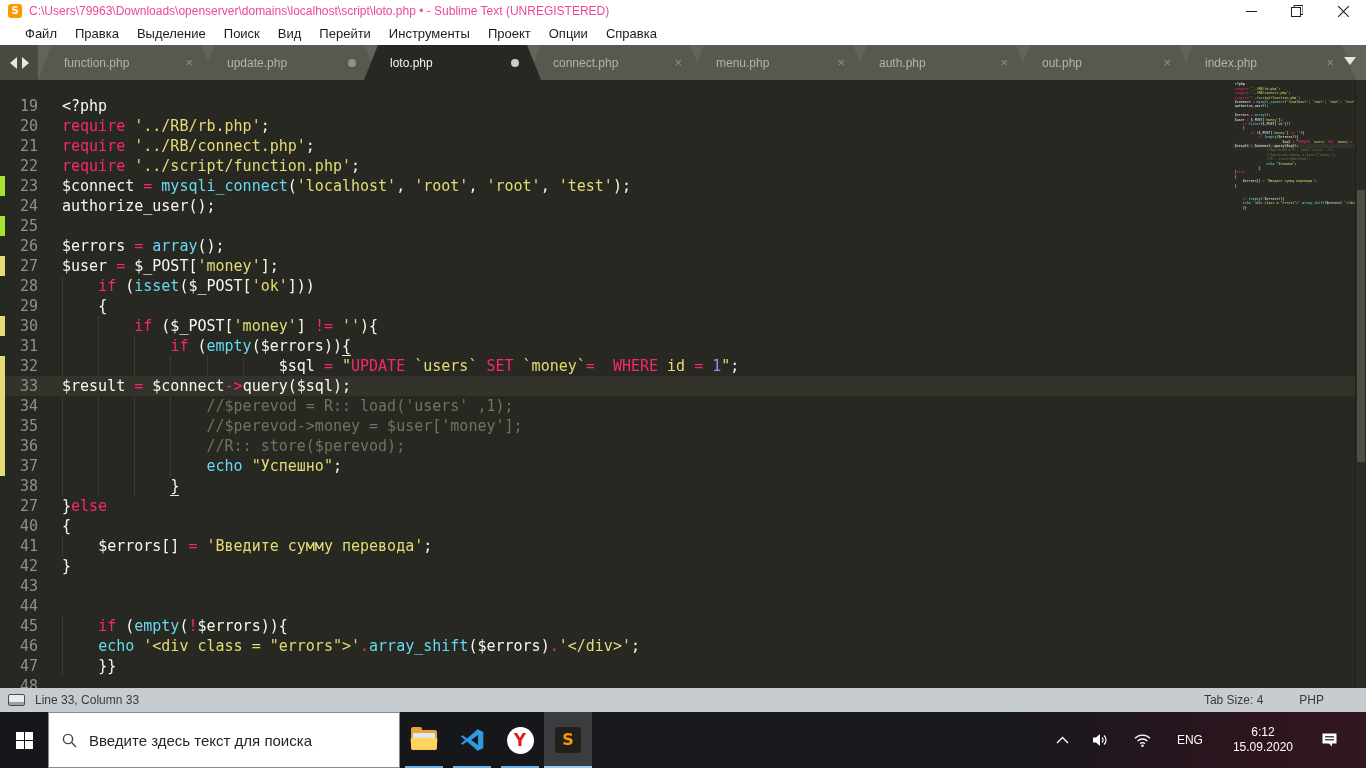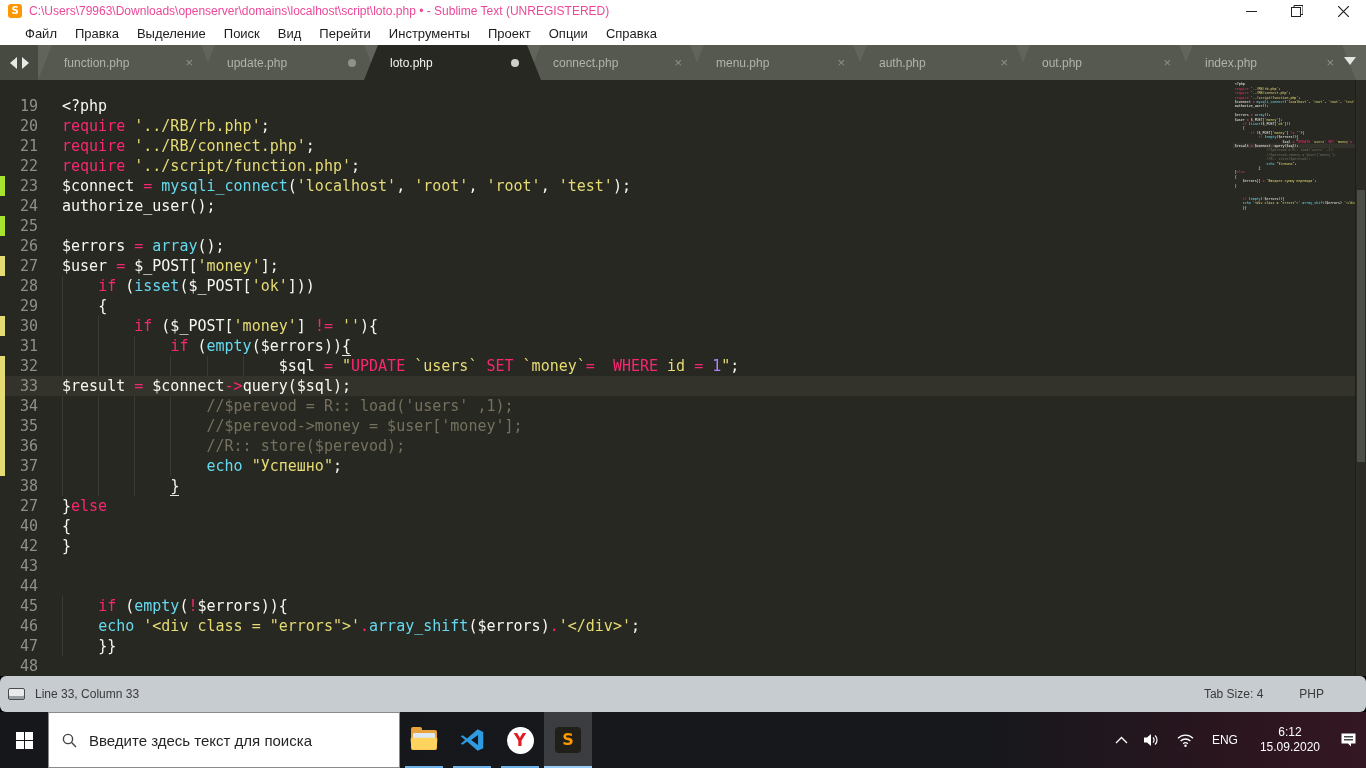--- a/index.html
+++ b/index.html
@@ -57,21 +57,21 @@
   
   .minimap{position:absolute;top:2px;right:11px;width:122px;height:250px;overflow:hidden;z-index:5;}
   .mm-inner{transform:scale(0.22);transform-origin:0 0;width:560px;}
   .minimap .line{height:20px;}
 
   
   .scroll-track{position:absolute;top:0;right:0;width:10px;height:100%;background:#2b2a24;border-left:1px solid #1f1e19;}
   .scroll-thumb{position:absolute;top:110px;right:1px;width:8px;height:272px;background:#4b4e45;}
 
   
-  .statusbar{height:36px;background:#c7ccd1;display:flex;align-items:center;flex:none;font-size:12px;color:#3a3a3a;border-radius:6px;}
+  .statusbar{height:24px;background:#c7ccd1;display:flex;align-items:center;flex:none;font-size:12px;color:#3a3a3a;}
   .status-icon{width:15px;height:10px;border:1px solid #4a4a4a;border-radius:2px;background:#e8eaec;box-shadow:inset 0 -3px 0 #9aa0a6;margin:0 10px 0 8px;flex:none;}
   .status-right{margin-left:auto;display:flex;}
   .status-item{padding:0 36px 0 0;}
   .status-item.syntax{padding-right:42px;}
 
   
   .taskbar{height:56px;flex:none;background:linear-gradient(90deg,#15171b 0%,#16181c 72%,#2b151f 90%,#331723 100%);display:flex;align-items:stretch;}
   .start-btn{width:48px;display:grid;place-items:center;flex:none;}
   .win-logo{width:17px;height:17px;display:grid;grid-template-columns:8px 8px;grid-template-rows:8px 8px;gap:1px;}
   .win-logo span{background:#fff;}
@@ -87,21 +87,21 @@
   .folder .back{position:absolute;inset:0;background:#e8a33d;border-radius:2px;}
   .folder .back:before{content:"";position:absolute;top:-3px;left:0;width:11px;height:4px;background:#e8a33d;border-radius:2px 2px 0 0;}
   .folder .sheet{position:absolute;top:3px;left:2px;right:2px;height:8px;background:#dce9f5;border-radius:1px;}
   .folder .front{position:absolute;bottom:0;left:0;right:0;height:12px;background:#ffd45e;border-radius:2px;transform:perspective(20px) rotateX(-8deg);}
   
   .ya-circle{width:27px;height:27px;border-radius:50%;background:#fff;display:grid;place-items:center;}
   .ya-circle span{color:#e11b22;font:bold 17px/17px "DejaVu Sans",sans-serif;}
   
   .subl-sq{width:26px;height:26px;border-radius:4px;background:#201f1a;display:grid;place-items:center;}
   .subl-sq span{color:#ff9800;font:bold 16px/16px "DejaVu Sans",sans-serif;}
-  .tray{margin-left:auto;display:flex;align-items:center;flex:none;padding-right:1px;}
+  .tray{margin-left:auto;display:flex;align-items:center;flex:none;padding-right:20px;gap:8px;}
   .tray-item{display:grid;place-items:center;padding:0 8px;height:40px;}
   .lang{color:#fff;font-size:12px;padding:0 10px;}
   .clock{color:#fff;font-size:12px;line-height:15px;text-align:center;padding:0 12px;}
 </style>
 </head>
 <body>
 
 <div class="window">
 
   <div class="titlebar">
@@ -199,20 +199,21 @@
         <div class="line"><span class="ln-marker"></span><span class="ln-num">31</span><span class="ln-code"><span class="c-ind">    </span><span class="c-ind">    </span><span class="c-ind">    </span><span class="c-kw">if</span><span class="c-pln"> (</span><span class="c-fn">empty</span><span class="c-pln">($errors))</span><span class="c-pln c-u">{</span></span></div>
         <div class="line"><span class="ln-marker m-y"></span><span class="ln-num">32</span><span class="ln-code"><span class="c-ind">    </span><span class="c-ind">    </span><span class="c-ind">    </span><span class="c-ind">    </span><span class="c-ind">    </span><span class="c-ind">    </span><span class="c-pln">$sql </span><span class="c-kw">=</span><span class="c-pln"> </span><span class="c-str">"</span><span class="c-kw">UPDATE</span><span class="c-str"> `users` </span><span class="c-kw">SET</span><span class="c-str"> `money`</span><span class="c-kw">=</span><span class="c-str">  </span><span class="c-kw">WHERE</span><span class="c-str"> id </span><span class="c-kw">=</span><span class="c-str"> </span><span class="c-num">1</span><span class="c-str">"</span><span class="c-pln">;</span></span></div>
         <div class="line current"><span class="ln-marker m-y"></span><span class="ln-num">33</span><span class="ln-code"><span class="c-pln">$result </span><span class="c-kw">=</span><span class="c-pln"> $connect</span><span class="c-kw">-&gt;</span><span class="c-pln">query($sql);</span></span></div>
         <div class="line"><span class="ln-marker m-y"></span><span class="ln-num">34</span><span class="ln-code"><span class="c-ind">    </span><span class="c-ind">    </span><span class="c-ind">    </span><span class="c-ind">    </span><span class="c-com">//$perevod = R:: load('users' ,1);</span></span></div>
         <div class="line"><span class="ln-marker m-y"></span><span class="ln-num">35</span><span class="ln-code"><span class="c-ind">    </span><span class="c-ind">    </span><span class="c-ind">    </span><span class="c-ind">    </span><span class="c-com">//$perevod-&gt;money = $user['money'];</span></span></div>
         <div class="line"><span class="ln-marker m-y"></span><span class="ln-num">36</span><span class="ln-code"><span class="c-ind">    </span><span class="c-ind">    </span><span class="c-ind">    </span><span class="c-ind">    </span><span class="c-com">//R:: store($perevod);</span></span></div>
         <div class="line"><span class="ln-marker m-y"></span><span class="ln-num">37</span><span class="ln-code"><span class="c-ind">    </span><span class="c-ind">    </span><span class="c-ind">    </span><span class="c-ind">    </span><span class="c-fn">echo</span><span class="c-pln"> </span><span class="c-str">"Успешно"</span><span class="c-pln">;</span></span></div>
         <div class="line"><span class="ln-marker"></span><span class="ln-num">38</span><span class="ln-code"><span class="c-ind">    </span><span class="c-ind">    </span><span class="c-ind">    </span><span class="c-pln c-u">}</span></span></div>
         <div class="line"><span class="ln-marker"></span><span class="ln-num">27</span><span class="ln-code"><span class="c-pln">}</span><span class="c-kw">else</span></span></div>
         <div class="line"><span class="ln-marker"></span><span class="ln-num">40</span><span class="ln-code"><span class="c-pln">{</span></span></div>
+        <div class="line"><span class="ln-marker"></span><span class="ln-num">41</span><span class="ln-code"><span class="c-ind">    </span><span class="c-pln">$errors[] </span><span class="c-kw">=</span><span class="c-pln"> </span><span class="c-str">'Введите сумму перевода'</span><span class="c-pln">;</span></span></div>
         <div class="line"><span class="ln-marker"></span><span class="ln-num">42</span><span class="ln-code"><span class="c-pln">}</span></span></div>
         <div class="line"><span class="ln-marker"></span><span class="ln-num">43</span><span class="ln-code"></span></div>
         <div class="line"><span class="ln-marker"></span><span class="ln-num">44</span><span class="ln-code"></span></div>
         <div class="line"><span class="ln-marker"></span><span class="ln-num">45</span><span class="ln-code"><span class="c-ind">    </span><span class="c-kw">if</span><span class="c-pln"> (</span><span class="c-fn">empty</span><span class="c-pln">(</span><span class="c-kw">!</span><span class="c-pln">$errors))</span><span class="c-pln">{</span></span></div>
         <div class="line"><span class="ln-marker"></span><span class="ln-num">46</span><span class="ln-code"><span class="c-ind">    </span><span class="c-fn">echo</span><span class="c-pln"> </span><span class="c-str">'&lt;div class = "errors"&gt;'</span><span class="c-kw">.</span><span class="c-fn">array_shift</span><span class="c-pln">($errors)</span><span class="c-kw">.</span><span class="c-str">'&lt;/div&gt;'</span><span class="c-pln">;</span></span></div>
         <div class="line"><span class="ln-marker"></span><span class="ln-num">47</span><span class="ln-code"><span class="c-ind">    </span><span class="c-pln">}}</span></span></div>
         <div class="line"><span class="ln-marker"></span><span class="ln-num">48</span><span class="ln-code"></span></div>
         <div class="line"><span class="ln-marker"></span><span class="ln-num">49</span><span class="ln-code"></span></div>
       </div>
     <div class="minimap">

